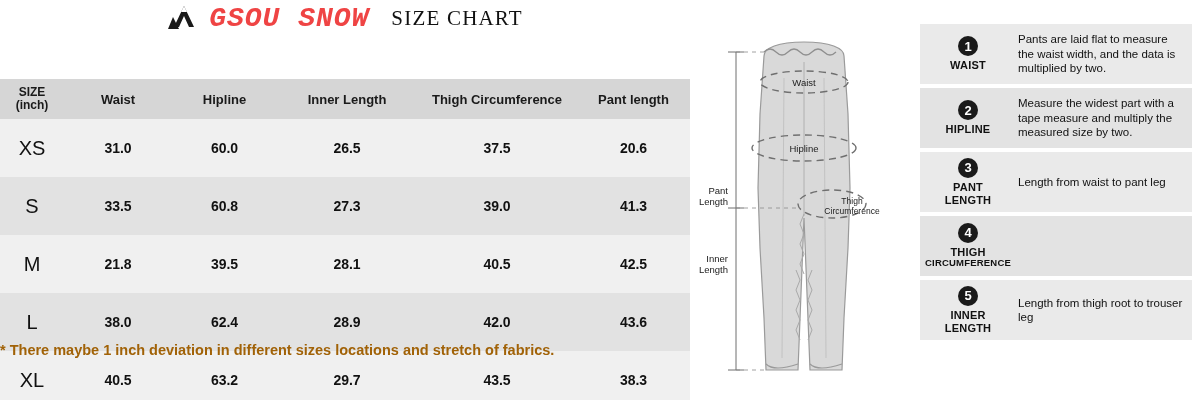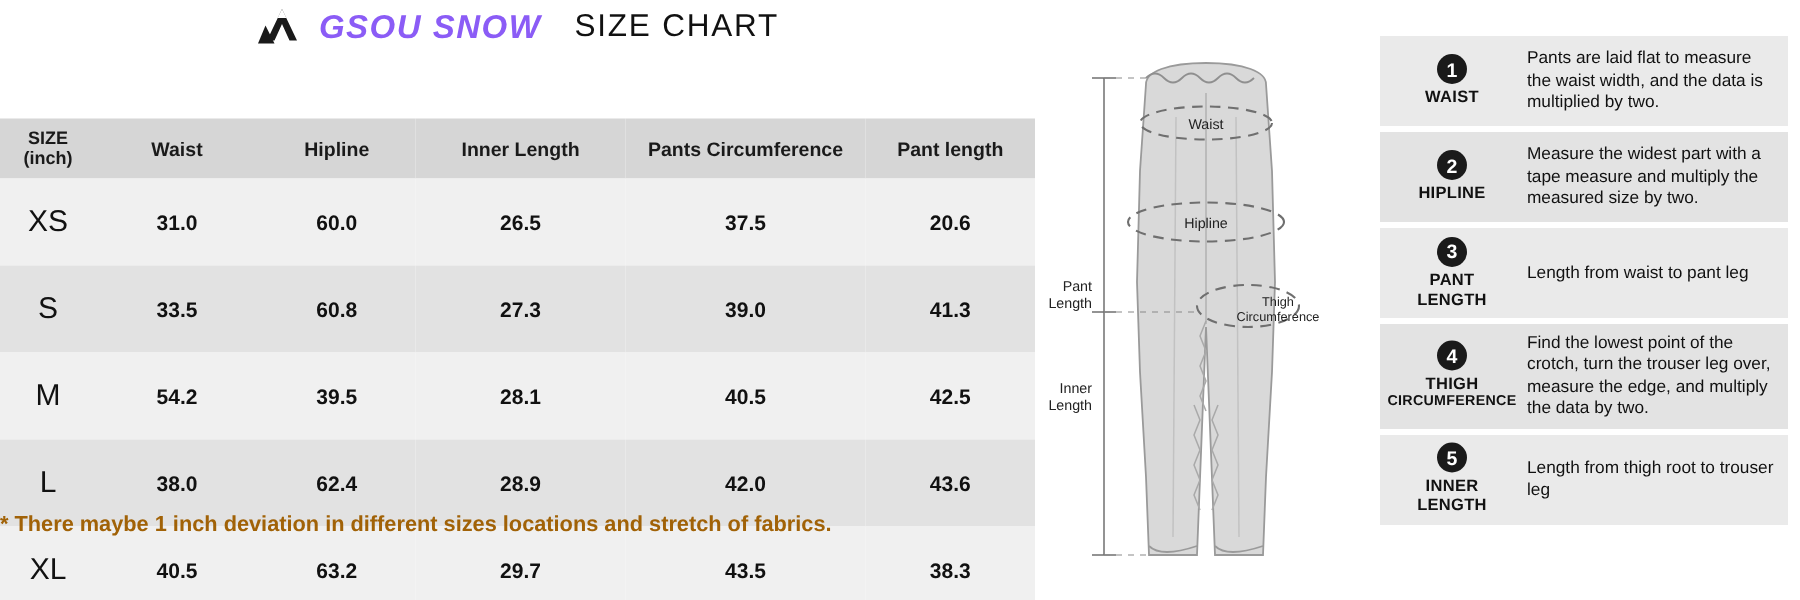--- a/index.html
+++ b/index.html
@@ -13,26 +13,26 @@
   }
   #page { position: relative; width: 1200px; height: 400px; }
 
   
   #header {
     position: absolute; left: 0; top: 0; width: 690px; height: 36px;
     display: flex; align-items: center; justify-content: center;
   }
   #logo-mark { width: 34px; height: 26px; margin-right: 8px; }
   #brand {
-    font-size: 22px; font-weight: 700; letter-spacing: 1px;
-    font-style: italic; color: #8b5cf6;
+    font-size: 28px; font-weight: 700; letter-spacing: 1px;
+    font-style: italic; color: #ef4444; font-family: Liberation Mono, monospace;
   }
   #chart-title {
     font-size: 21px; font-weight: 400; letter-spacing: 1.2px;
-    color: #111; margin-left: 22px;
+    color: #111; margin-left: 22px; font-family: Liberation Serif, serif;
   }
 
   
   #size-table {
     position: absolute; left: 0; top: 36px; width: 690px;
     border-collapse: collapse; table-layout: fixed; margin-top: 43px;
   }
   #size-table th, #size-table td {
     border: none; text-align: center; vertical-align: middle;
   }
@@ -125,21 +125,21 @@
     </colgroup>
     <thead>
       <tr>
         <th class="sizecol">
           <div>SIZE</div>
           <div>(inch)</div>
         </th>
         <th>Waist</th>
         <th>Hipline</th>
         <th>Inner Length</th>
-        <th>Pants Circumference</th>
+        <th>Thigh Circumference</th>
         <th>Pant length</th>
       </tr>
     </thead>
     <tbody>
       <tr class="odd">
         <td class="sizecol">XS</td>
         <td>31.0</td>
         <td>60.0</td>
         <td>26.5</td>
         <td>37.5</td>
@@ -148,21 +148,21 @@
       <tr class="even">
         <td class="sizecol">S</td>
         <td>33.5</td>
         <td>60.8</td>
         <td>27.3</td>
         <td>39.0</td>
         <td>41.3</td>
       </tr>
       <tr class="odd">
         <td class="sizecol">M</td>
-        <td>54.2</td>
+        <td>21.8</td>
         <td>39.5</td>
         <td>28.1</td>
         <td>40.5</td>
         <td>42.5</td>
       </tr>
       <tr class="even">
         <td class="sizecol">L</td>
         <td>38.0</td>
         <td>62.4</td>
         <td>28.9</td>
@@ -257,21 +257,20 @@
       </div>
       <div class="legend-desc">Length from waist to pant leg</div>
     </div>
 
     <div class="legend-row alt">
       <div class="legend-left">
         <div class="num-circle">4</div>
         <div class="legend-term">THIGH</div>
         <div class="legend-term small">CIRCUMFERENCE</div>
       </div>
-      <div class="legend-desc">Find the lowest point of the crotch, turn the trouser leg over, measure the edge, and multiply the data by two.</div>
     </div>
 
     <div class="legend-row">
       <div class="legend-left">
         <div class="num-circle">5</div>
         <div class="legend-term">INNER</div>
         <div class="legend-term">LENGTH</div>
       </div>
       <div class="legend-desc">Length from thigh root to trouser leg</div>
     </div>

